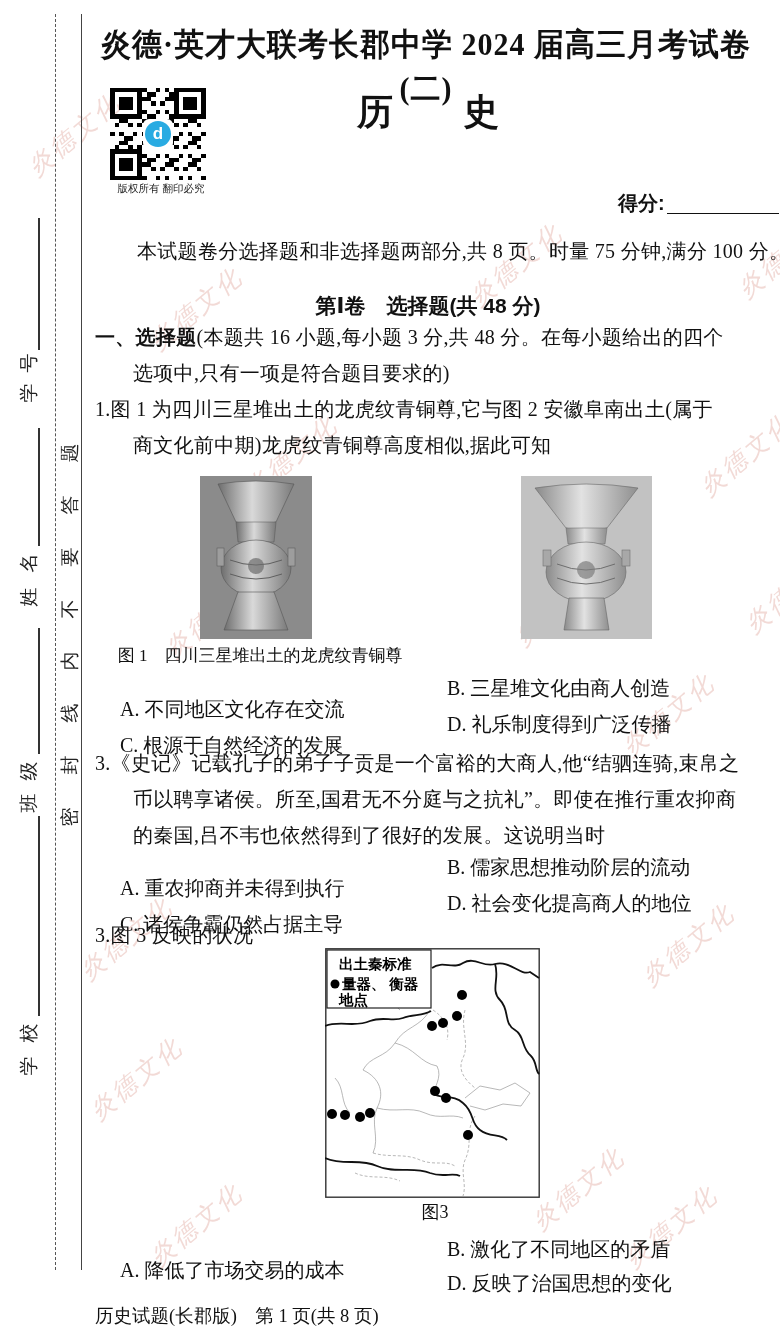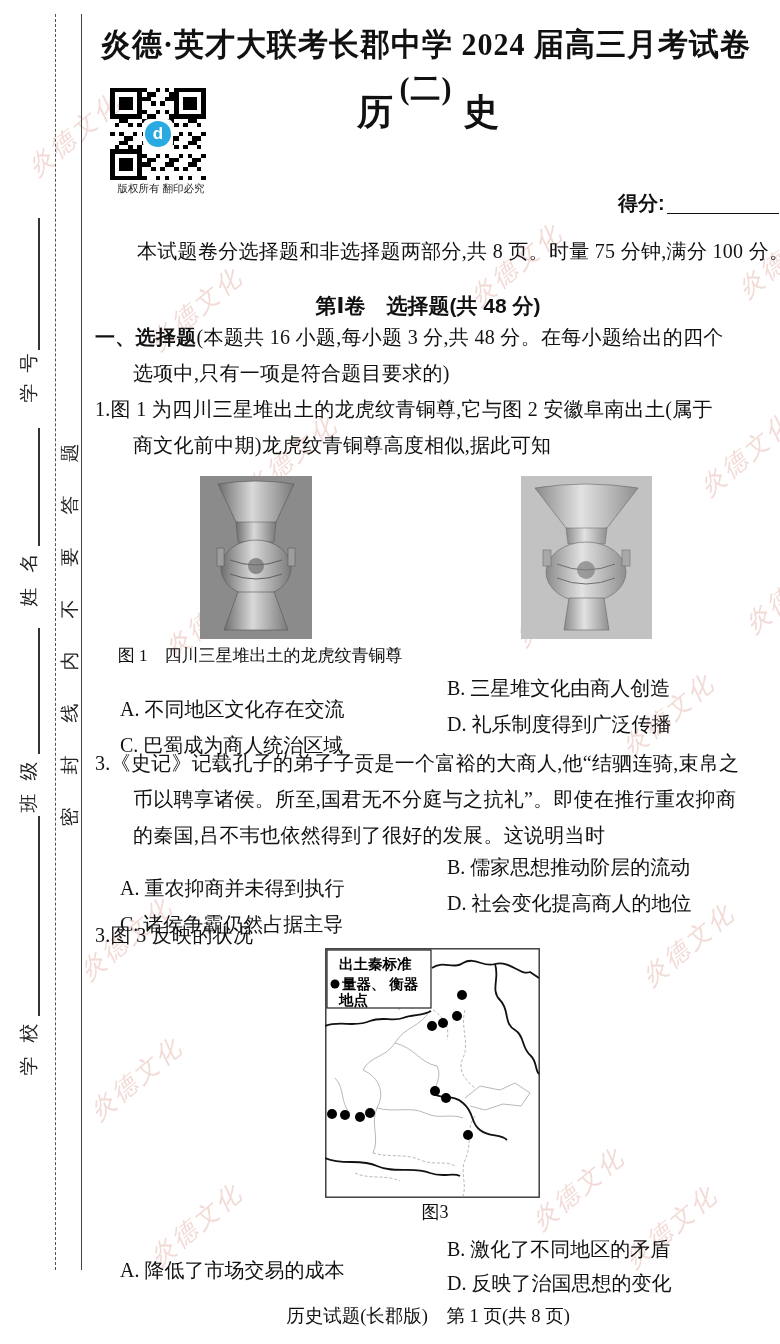--- a/index.html
+++ b/index.html
@@ -46,21 +46,21 @@
   .opt-row{position:absolute;left:95px;width:668px;height:26px;font-size:20px;}
   .opt-a{position:absolute;left:25px;white-space:nowrap;margin-top:21px;}
   .opt-b{position:absolute;left:352px;white-space:nowrap;}
   
   .fig-photo{position:absolute;top:476px;height:163px;}
   .fig-caption{position:absolute;top:644px;font-size:17px;text-align:center;white-space:nowrap;}
   
   .map-wrap{position:absolute;left:325px;top:948px;width:235px;height:250px;}
   .map-caption{position:absolute;left:395px;top:1200px;width:80px;text-align:center;font-size:18px;}
   
-  .footer{position:absolute;left:95px;top:1303px;width:666px;text-align:center;font-size:18.5px;}
+  .footer{position:absolute;left:95px;top:1303px;width:666px;text-align:left;font-size:18.5px;}
   
   .wm{position:absolute;font-size:25px;color:rgba(222,158,146,0.38);transform:rotate(-40deg);
       letter-spacing:3px;font-style:italic;white-space:nowrap;pointer-events:none;}
 </style>
 </head>
 <body>
 
 <div class="page">
 
   <span class="wm" style="left:18px;top:118px">炎德文化</span>
@@ -620,21 +620,21 @@
       <circle cx="65" cy="94" r="9" fill="#7d7d7d" opacity="0.7"></circle>
     </svg>
   </div>
   <div class="fig-caption" style="left:110px;width:300px">图 1　四川三星堆出土的龙虎纹青铜尊</div>
 
   <div class="opt-row" style="top:675px">
     <span class="opt-a"><span>A.</span> <span>不同地区文化存在交流</span></span>
     <span class="opt-b"><span>B.</span> <span>三星堆文化由商人创造</span></span>
   </div>
   <div class="opt-row" style="top:711px">
-    <span class="opt-a"><span>C.</span> <span>巴蜀成为商人统治区域</span></span>
+    <span class="opt-a"><span>C.</span> <span>根源于自然经济的发展</span></span>
     <span class="opt-b"><span>D.</span> <span>礼乐制度得到广泛传播</span></span>
   </div>
 
   <div class="tline" style="top:750px">3.《史记》记载孔子的弟子子贡是一个富裕的大商人,他“结驷连骑,束帛之</div>
   <div class="tline indent" style="top:786px">币以聘享诸侯。所至,国君无不分庭与之抗礼”。即使在推行重农抑商</div>
   <div class="tline indent" style="top:822px">的秦国,吕不韦也依然得到了很好的发展。这说明当时</div>
   <div class="opt-row" style="top:854px">
     <span class="opt-a"><span>A.</span> <span>重农抑商并未得到执行</span></span>
     <span class="opt-b"><span>B.</span> <span>儒家思想推动阶层的流动</span></span>
   </div>

